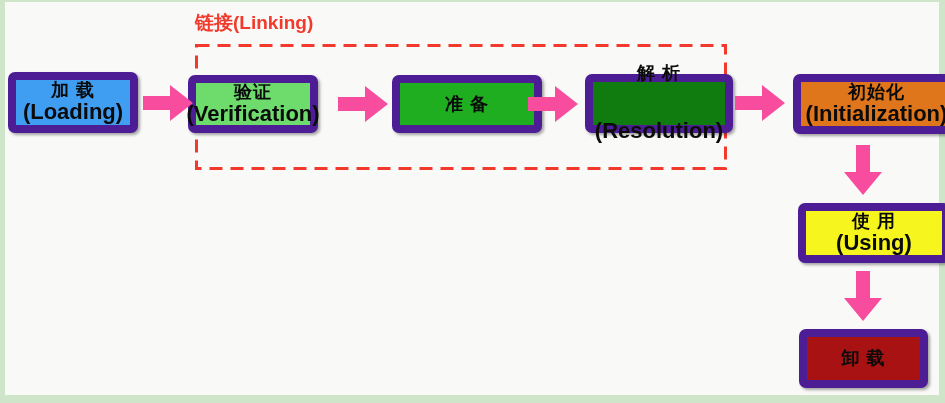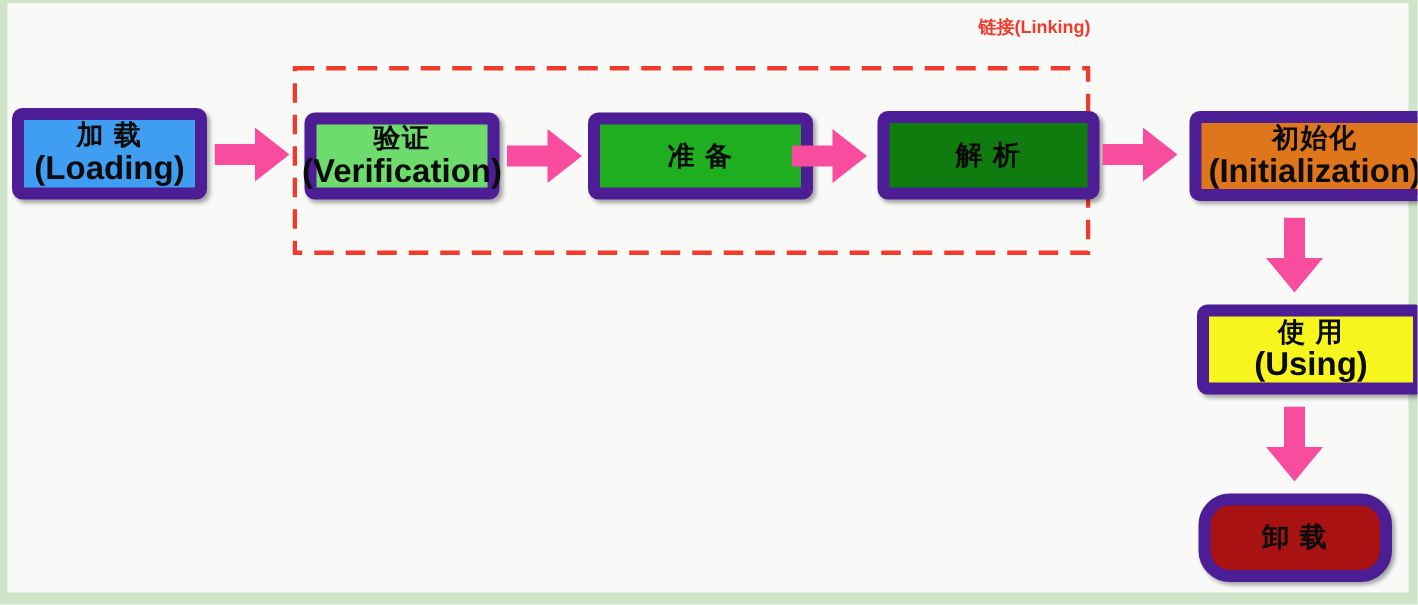--- a/index.html
+++ b/index.html
@@ -41,32 +41,32 @@
     font-size: 22px;
     font-weight: bold;
     letter-spacing: 0px;
   }
   .arrow { position: absolute; }
   .linking-outline { position: absolute; left: 195px; top: 44px; }
   .linking-title {
     position: absolute;
     left: 195px; top: 10px;
     width: 532px;
-    text-align: right;
-    font-size: 12px;
+    text-align: left;
+    font-size: 19px;
     font-weight: bold;
   }
   
   #stage-loading        { left:   8px; top:  72px; width: 130px; height: 61px; }
-  #stage-verification   { left: 203px; top:  75px; width: 130px; height: 58px; }
+  #stage-verification   { left: 188px; top:  75px; width: 130px; height: 58px; }
   #stage-preparation    { left: 392px; top:  75px; width: 150px; height: 58px; }
   #stage-resolution     { left: 585px; top:  74px; width: 148px; height: 59px; gap: 36px; }
   #stage-initialization { left: 793px; top:  74px; width: 167px; height: 60px; }
   #stage-using          { left: 798px; top: 203px; width: 152px; height: 60px; }
-  #stage-unloading      { left: 799px; top: 329px; width: 129px; height: 59px; border-radius: 21px; }
+  #stage-unloading      { left: 799px; top: 329px; width: 129px; height: 59px; }
   #arrow-1 { left: 143px; top:  84px; }
   #arrow-2 { left: 338px; top:  85px; }
   #arrow-3 { left: 528px; top:  85px; }
   #arrow-4 { left: 733px; top:  84px; }
   #arrow-5 { left: 843px; top: 145px; }
   #arrow-6 { left: 843px; top: 271px; }
 </style>
 </head>
 <body>
 
@@ -88,20 +88,21 @@
     <span class="zh">验证</span>
     <span class="en">(Verification)</span>
   </div>
 
   <div class="stage" id="stage-preparation" style="background-color: rgb(31, 174, 31);">
     <span class="zh">准 备</span>
   </div>
 
   <div class="stage" id="stage-resolution" style="background-color: rgb(16, 124, 16);">
     <span class="zh">解 析</span>
+    <span class="en">(Resolution)</span>
   </div>
 
   <div class="stage" id="stage-initialization" style="background-color: rgb(224, 118, 28);">
     <span class="zh">初始化</span>
     <span class="en">(Initialization)</span>
   </div>
 
   <div class="stage" id="stage-using" style="background-color: rgb(246, 246, 30);">
     <span class="zh">使 用</span>
     <span class="en">(Using)</span>

